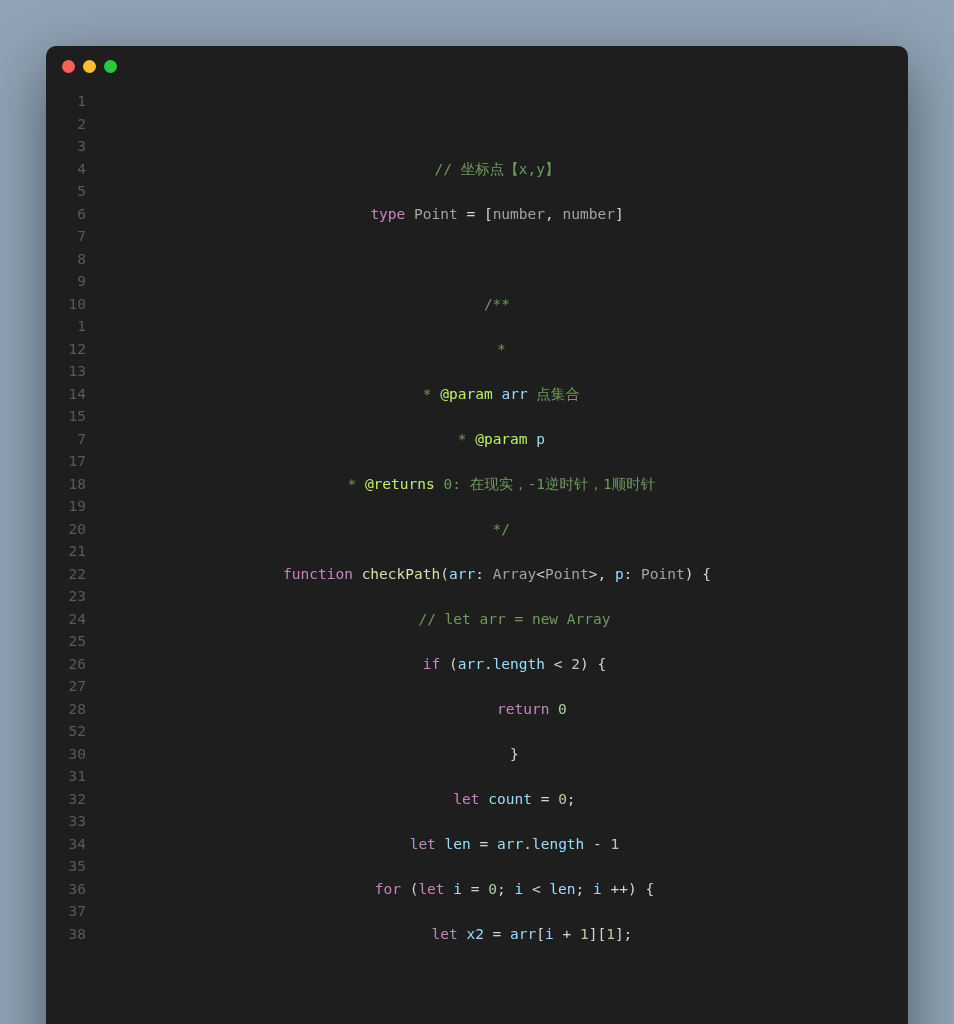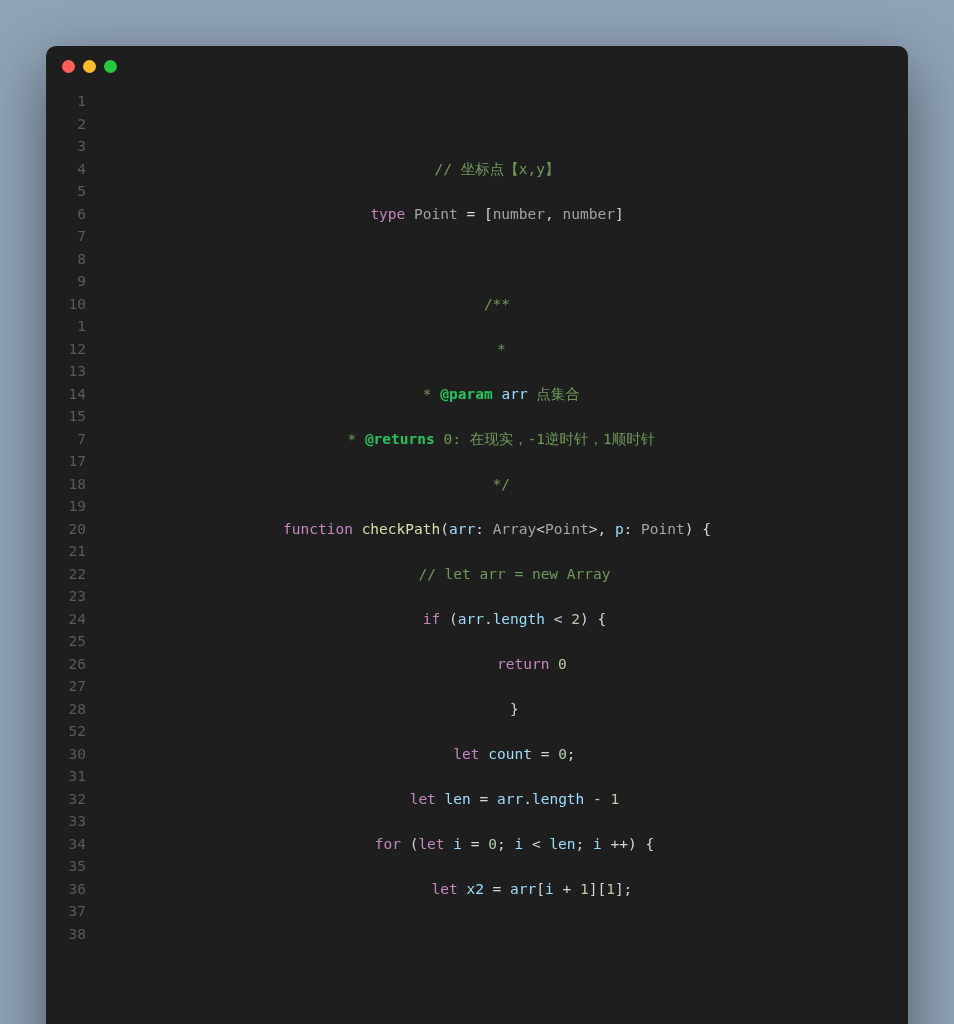--- a/index.html
+++ b/index.html
@@ -54,21 +54,21 @@
   }
   .code .line { height: 22.5px; display: block; text-align: center; }
   .c-comment { color: #6f9a5a; }
   .c-keyword { color: #c586c0; }
   .c-type    { color: #a3a3a3; }
   .c-func    { color: #dcdcaa; }
   .c-ident   { color: #9cdcfe; }
   .c-number  { color: #b5cea8; }
   .c-punct   { color: #d4d4d4; }
   .c-op      { color: #d4d4d4; }
-  .c-doctag  { color: #22c55e; font-weight: bold; }
+  .c-doctag  { color: #bef264; }
 </style>
 </head>
 <body>
 
 <div class="window">
   <div class="titlebar">
     <div class="dot red"></div>
     <div class="dot yellow"></div>
     <div class="dot green"></div>
   </div>
@@ -114,20 +114,21 @@
         <div>38</div>
     </div>
     <div class="code">
 <span class="line"></span>
 <span class="line"><span class="c-comment">// 坐标点【x,y】</span></span>
 <span class="line"><span class="c-keyword">type</span> <span class="c-type">Point</span><span class="c-op"> = </span><span class="c-punct">[</span><span class="c-type">number</span><span class="c-punct">, </span><span class="c-type">number</span><span class="c-punct">]</span></span>
 <span class="line"></span>
 <span class="line"><span class="c-comment">/**</span></span>
 <span class="line"><span class="c-comment"> *</span></span>
 <span class="line"><span class="c-comment"> *</span> <span class="c-doctag">@param</span><span class="c-ident"> arr</span><span class="c-comment"> 点集合</span></span>
+<span class="line"><span class="c-comment"> *</span> <span class="c-doctag">@param</span><span class="c-ident"> p</span></span>
 <span class="line"><span class="c-comment"> *</span> <span class="c-doctag">@returns</span><span class="c-comment"> 0: 在现实，-1逆时针，1顺时针</span></span>
 <span class="line"><span class="c-comment"> */</span></span>
 <span class="line"><span class="c-keyword">function</span> <span class="c-func">checkPath</span><span class="c-punct">(</span><span class="c-ident">arr</span><span class="c-punct">: </span><span class="c-type">Array</span><span class="c-punct">&lt;</span><span class="c-type">Point</span><span class="c-punct">&gt;, </span><span class="c-ident">p</span><span class="c-punct">: </span><span class="c-type">Point</span><span class="c-punct">) {</span></span>
 <span class="line">    <span class="c-comment">// let arr = new Array</span></span>
 <span class="line">    <span class="c-keyword">if</span> <span class="c-punct">(</span><span class="c-ident">arr</span><span class="c-punct">.</span><span class="c-ident">length</span> <span class="c-op">&lt;</span> <span class="c-number">2</span><span class="c-punct">) {</span></span>
 <span class="line">        <span class="c-keyword">return</span> <span class="c-number">0</span></span>
 <span class="line">    <span class="c-punct">}</span></span>
 <span class="line">    <span class="c-keyword">let</span> <span class="c-ident">count</span> <span class="c-op">=</span> <span class="c-number">0</span><span class="c-punct">;</span></span>
 <span class="line">    <span class="c-keyword">let</span> <span class="c-ident">len</span> <span class="c-op">=</span> <span class="c-ident">arr</span><span class="c-punct">.</span><span class="c-ident">length</span> <span class="c-op">-</span> <span class="c-number">1</span></span>
 <span class="line">    <span class="c-keyword">for</span> <span class="c-punct">(</span><span class="c-keyword">let</span> <span class="c-ident">i</span> <span class="c-op">=</span> <span class="c-number">0</span><span class="c-punct">; </span><span class="c-ident">i</span> <span class="c-op">&lt;</span> <span class="c-ident">len</span><span class="c-punct">; </span><span class="c-ident">i</span> <span class="c-op">++</span><span class="c-punct">) {</span></span>

